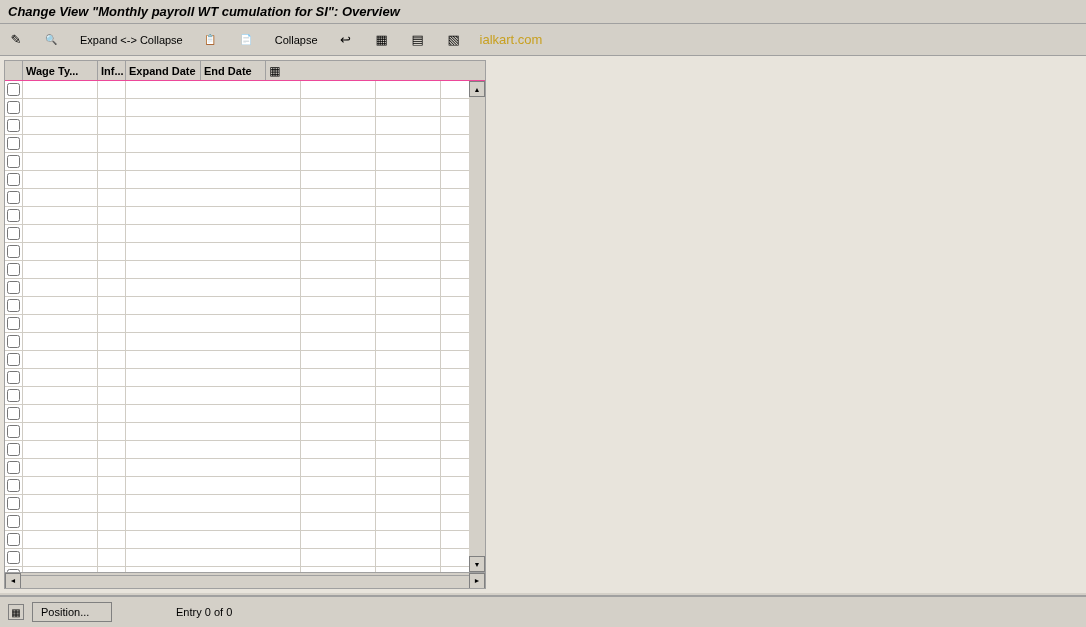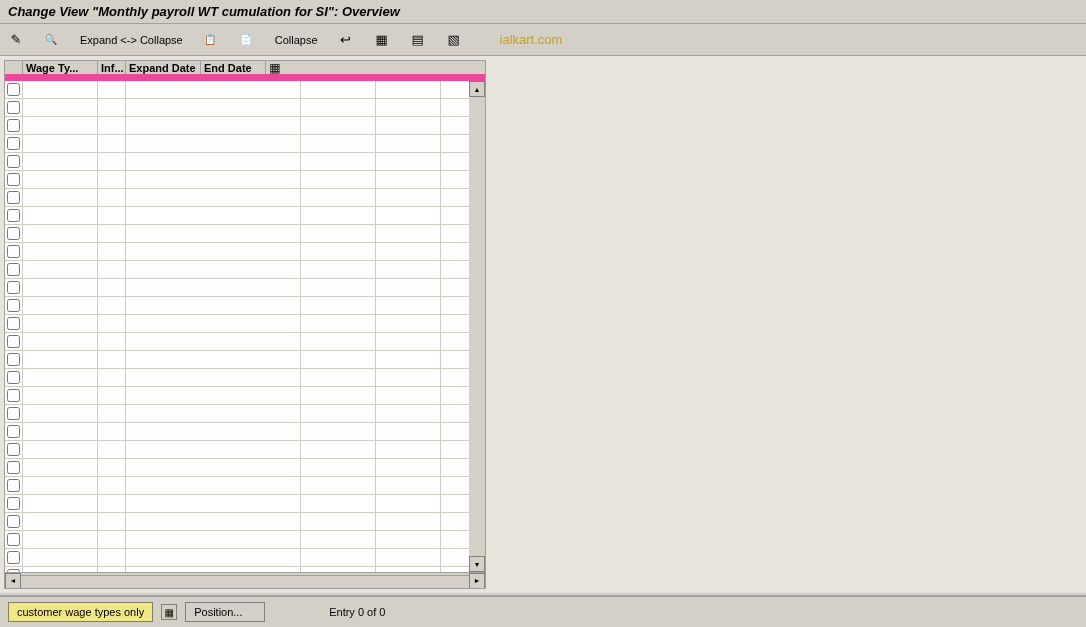--- a/index.html
+++ b/index.html
@@ -49,21 +49,21 @@
       font-size: 11px;
       color: #000;
       cursor: pointer;
       padding: 0 2px;
     }
 
     
     .watermark {
       font-size: 13px;
       color: #c8a020;
-      margin-left: 20px;
+      margin-left: 0;
     }
 
     
     .main-content {
       background: #e8e4dc;
       display: flex;
       flex-direction: column;
       height: calc(627px - 32px - 26px - 32px);
       padding: 4px;
     }
@@ -74,21 +74,21 @@
       border: 1px solid #a0a0a0;
       width: 482px;
       height: 100%;
       position: relative;
       overflow: hidden;
     }
 
     .table-header {
       display: flex;
       background: #d4d0c8;
-      border-bottom: 7px solid #ec4899;
+      border-bottom: 1px solid #ec4899;
       height: 20px;
       align-items: center;
     }
 
     .col-checkbox {
       width: 18px;
       min-width: 18px;
       border-right: 1px solid #a0a0a0;
       height: 100%;
       display: flex;
@@ -598,21 +598,20 @@
       </div>
       <div style="flex:1; background:#d4d0c8; height:12px; border-top:1px solid #a0a0a0;"></div>
       <div class="scroll-btn">
         <span style="font-size:7px;">►</span>
       </div>
     </div>
   </div>
 </div>
 
 <div class="status-bar">
-  <button class="status-btn">customer wage types only</button>
 
   <span class="position-icon">▦</span>
 
   <button class="position-btn">
     <span>Position...</span>
   </button>
 
   <span class="entry-info">Entry 0 of 0</span>
 </div>
 

